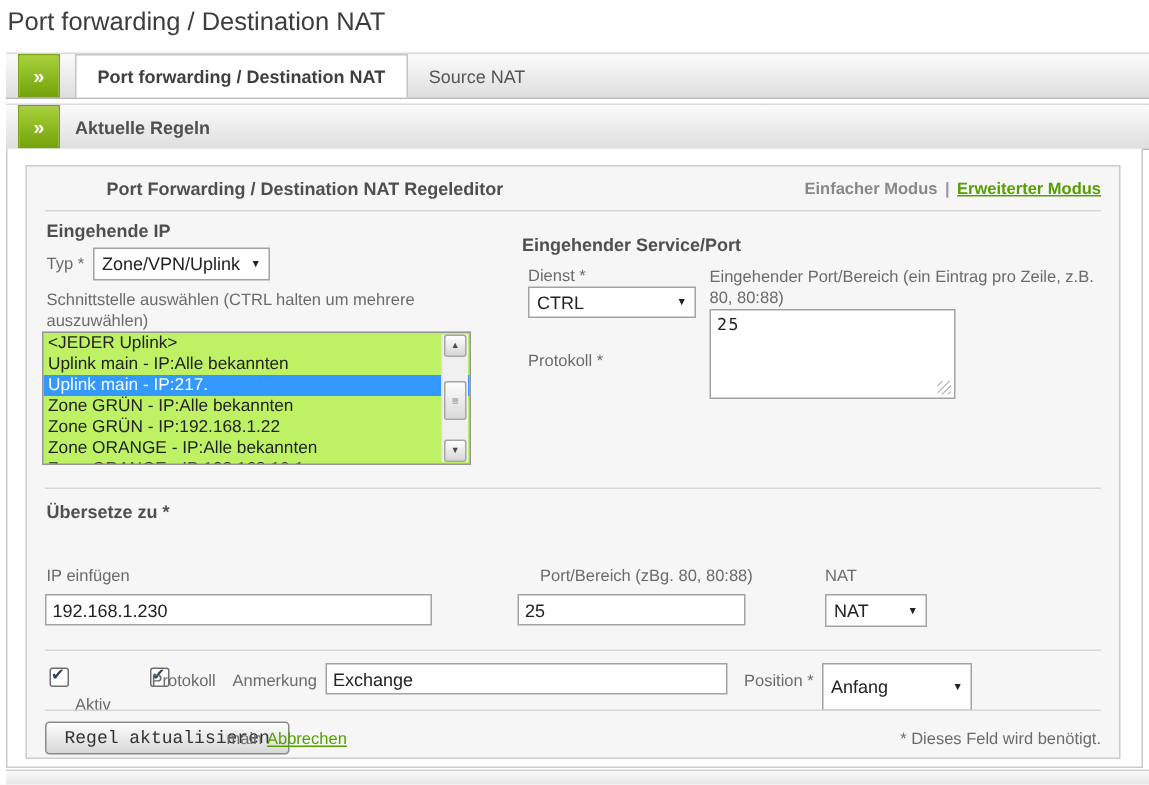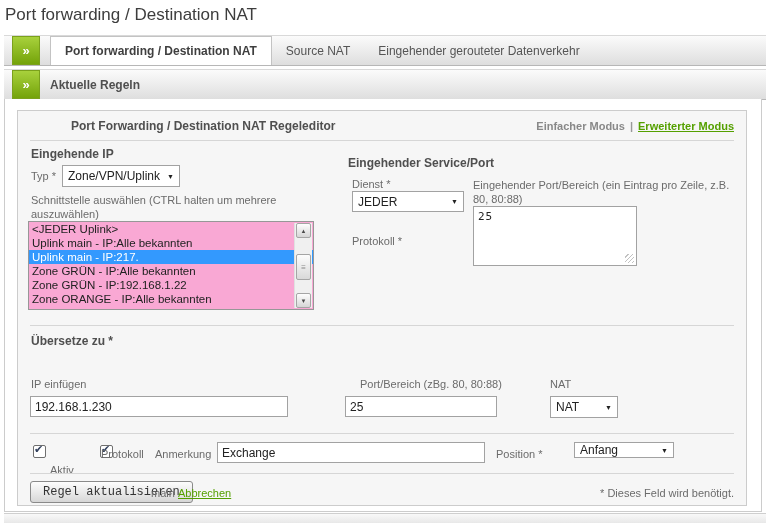--- a/index.html
+++ b/index.html
@@ -43,21 +43,21 @@
   
   .select{background:#fff;border:1px solid #a2a2a2;box-sizing:border-box;
     display:flex;align-items:center;justify-content:space-between;
     padding:0 5px;font-size:12px;color:#222;cursor:default;}
   .select .arrow{font-size:7px;color:#222;margin-left:6px;}
 
   input.txt{background:#fff;border:1px solid #a2a2a2;box-sizing:border-box;
     font-family:"Liberation Sans",sans-serif;font-size:12px;color:#222;padding:2px 4px;}
 
   
-  .listbox{background:#f9a8d4;border:1px solid #979797;box-sizing:border-box;overflow:hidden;}
+  .listbox{background:#bef264;border:1px solid #979797;box-sizing:border-box;overflow:hidden;}
   .opt{height:14px;line-height:14px;font-size:11.5px;color:#222;padding-left:3px;white-space:nowrap;}
   .opt.selected{background:#3399fe;color:#fff;}
   .sb{position:absolute;top:1px;bottom:1px;right:1px;width:17px;background:#f0f0f0;border-left:1px solid #e0e0e0;}
   .sb-btn{position:absolute;left:1px;width:15px;height:15px;
     background:linear-gradient(#fefefe,#d6d6d6);border:1px solid #a5a5a5;border-radius:2px;box-sizing:border-box;
     display:flex;align-items:center;justify-content:center;font-size:6px;color:#4a4a4a;}
   .sb-up{top:0;} .sb-down{bottom:0;}
   .sb-thumb{position:absolute;left:1px;width:15px;top:31px;height:26px;
     background:linear-gradient(#fdfdfd,#d9d9d9);border:1px solid #a5a5a5;border-radius:2px;box-sizing:border-box;
     display:flex;align-items:center;justify-content:center;font-size:8px;color:#8a8a8a;}
@@ -86,23 +86,20 @@
 
 <h1 class="page-title">Port forwarding / Destination NAT</h1>
 
 <div class="bar tabbar">
   <span class="chev">»</span>
   <div class="tab active">
     <span>Port forwarding / Destination NAT</span>
   </div>
   <div class="tab">
     <span>Source NAT</span>
-  </div>
-  <div class="tab">
-    <span>Eingehender gerouteter Datenverkehr</span>
   </div>
 </div>
 
 <div class="bar rulesbar">
   <span class="chev">»</span>
   <span class="bar-label">Aktuelle Regeln</span>
 </div>
 
 <div class="container">
   <div class="panel">
@@ -134,21 +131,21 @@
         <div class="sb-btn sb-up">▲</div>
         <div class="sb-thumb">≡</div>
         <div class="sb-btn sb-down">▼</div>
       </div>
     </div>
 
     
     <div class="abs hdr" style="left:330px;top:45px;">Eingehender Service/Port</div>
     <div class="abs lbl" style="left:334px;top:67px;">Dienst *</div>
     <div class="abs select" style="left:334px;top:80px;width:112px;height:21px;">
-      <span>JEDER</span>
+      <span>CTRL</span>
       <span class="arrow">▼</span>
     </div>
     <div class="abs lbl" style="left:455px;top:67px;width:272px;line-height:14px;">Eingehender Port/Bereich (ein Eintrag pro Zeile, z.B. 80, 80:88)</div>
     <div class="ta-wrap" style="left:455px;top:95px;width:164px;height:60px;">
       <textarea class="ta" style="">25</textarea>
       <div class="grip"></div>
     </div>
     <div class="abs lbl" style="left:334px;top:124px;">Protokoll *</div>
 
     <div class="divider" style="top:214px;"></div>
@@ -168,21 +165,21 @@
     <div class="divider" style="top:322px;"></div>
 
     
     <span class="cb abs" style="left:15px;top:334px;"><span class="mark">✔</span></span>
     <div class="abs lbl" style="left:32px;top:337px;margin-top:16px;">Aktiv</div>
     <span class="cb abs" style="left:66px;top:334px;"><span class="mark">✔</span></span>
     <div class="abs lbl" style="left:83px;top:337px;">Protokoll</div>
     <div class="abs lbl" style="left:137px;top:337px;">Anmerkung</div>
     <input class="txt abs" style="left: 199px; top: 331px; width: 268px; height: 21px;" value="Exchange">
     <div class="abs lbl" style="left:478px;top:337px;">Position *</div>
-    <div class="abs select" style="left:556px;top:331px;width:100px;height:16px;">
+    <div class="abs select" style="left:530px;top:331px;width:100px;height:32px;">
       <span>Anfang</span>
       <span class="arrow">▼</span>
     </div>
 
     <div class="divider" style="top:362px;"></div>
 
     
     <button class="btn abs" style="left:12px;top:370px;">Regel aktualisieren</button>
     <span class="abs lbl" style="left:133px;top:376px;">main</span>
     <a class="green-link abs" style="left:160px;top:376px;font-size:11px;">Abbrechen</a>

